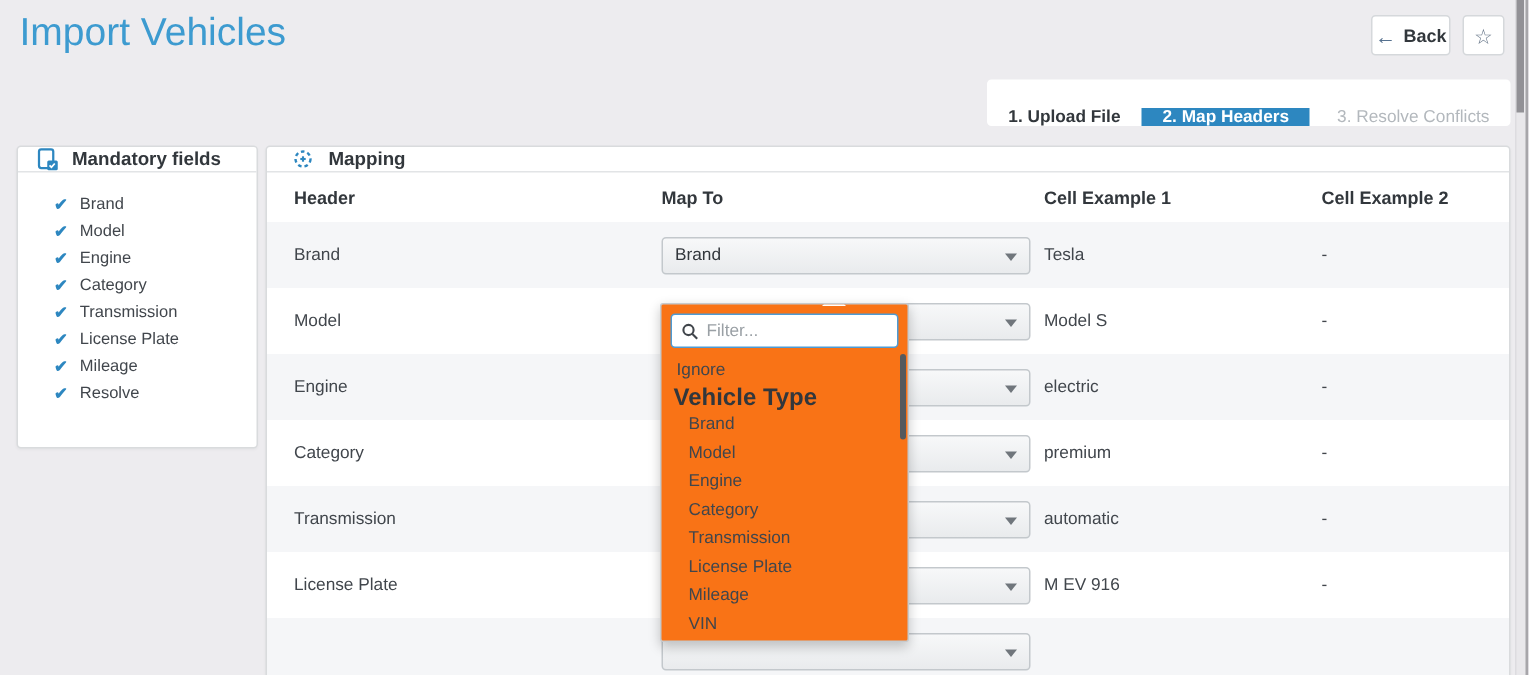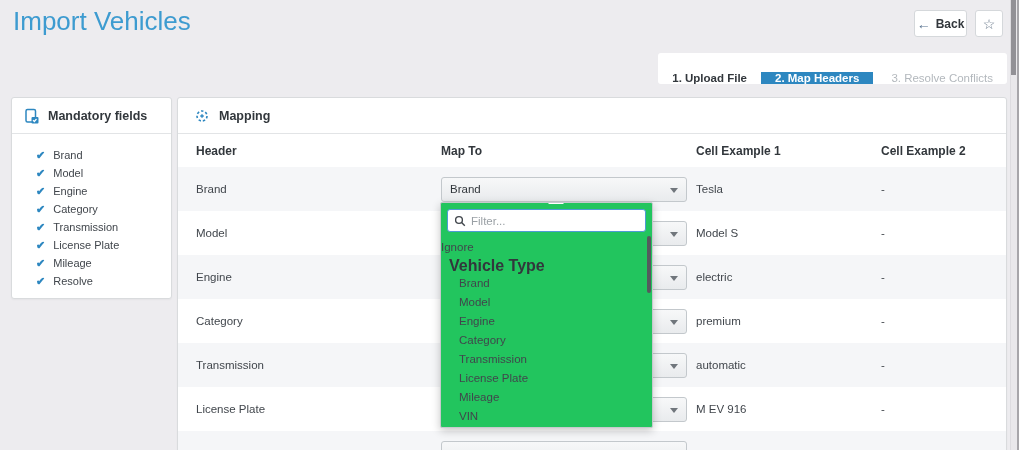--- a/index.html
+++ b/index.html
@@ -35,21 +35,21 @@
     font-size:11.5px; font-weight:600; color:#32373c; white-space:nowrap; cursor:pointer;
   }
   .step.active { background:#2d87c0; color:#fff; }
   .step.upcoming { color:#b3b8bd; font-weight:400;padding-left:18px; }
   
   .panel {
     position:absolute; background:#fff; border:1px solid #d9dbdd; border-radius:3px;
     box-shadow:0 1px 2px rgba(0,0,0,0.04);
   }
   .panel-head {
-    height:36px; display:flex; align-items:center; gap:9px;
+    height:17px; display:flex; align-items:center; gap:9px;
     padding:0 12px; border-bottom:1px solid #e2e4e6;
     font-size:12.5px; font-weight:700; color:#32373c;
   }
   .sidebar { left:11px; top:97px; width:161px; height:202px; }
   .sidebar-list { padding:12px 0 0 24px; }
   .sidebar-item { display:flex; align-items:center; gap:8px; height:18px; font-size:11px; color:#41464c; }
   .check { color:#2d87c0; font-size:11px; font-weight:700; }
   .main { left:177px; top:97px; width:830px; height:500px; }
   .main .panel-head { padding:0 16px; }
   
@@ -64,41 +64,41 @@
     display:flex; align-items:center; padding:0 8px;
     font-size:11.5px; color:#32373c; cursor:pointer; position:relative;
   }
   .select .caret {
     position:absolute; right:8px; top:10px; width:0; height:0;
     border-left:4px solid transparent; border-right:4px solid transparent;
     border-top:5px solid #70767c;
   }
   
   .dropdown {
-    position:absolute; left:440px; top:202px; width:213px; height:226px;
-    background:#22c55e; border:1px solid #c6cacd; border-radius:2px;
+    position:absolute; left:440px; top:202px; width:166px; height:226px;
+    background:#f97316; border:1px solid #c6cacd; border-radius:2px;
     box-shadow:0 3px 8px rgba(0,0,0,0.22); overflow:hidden; z-index:10;
   }
   .dd-notch, .dd-notch-inner {
     position:absolute; width:0; height:0;
     border-left:8px solid transparent; border-right:8px solid transparent;
   }
   .dd-notch { left:107px; top:-8px; border-bottom:8px solid #c6cacd; }
   .dd-notch-inner { left:107px; top:-7px; border-bottom:8px solid #fff; z-index:11; }
   .filter-box {
     margin:6px; height:23px; border:1px solid #4e9bd4; border-radius:3px;
     display:flex; align-items:center; padding:0 6px; gap:5px; background:#fff;
   }
   .filter-box input {
     border:none; outline:none; flex:1; font-size:11.5px; min-width:0;
     font-family:"Liberation Sans", sans-serif; color:#41464c;
   }
   .filter-box input::placeholder { color:#9aa0a5; }
   .dd-list { margin-top:2px; }
-  .dd-item { height:19px; line-height:19px; font-size:11.5px; color:#41464c; cursor:pointer; }
+  .dd-item { height:19px; line-height:19px; padding-left:10px; font-size:11.5px; color:#41464c; cursor:pointer; }
   .dd-group { height:17px; line-height:17px; padding-left:8px; font-size:16px; font-weight:700; color:#32373c; }
   .dd-sub { padding-left:18px; }
   .dd-scroll-thumb {
     position:absolute; right:1px; top:33px; width:4px; height:57px;
     background:#55595d; border-radius:2px;
   }
   
   .page-scrollbar {
     position:absolute; right:0; top:0; width:9px; height:450px;
     background:#e9e8eb; border-left:1px solid #dddce0; border-right:2px solid #a7a6aa;

